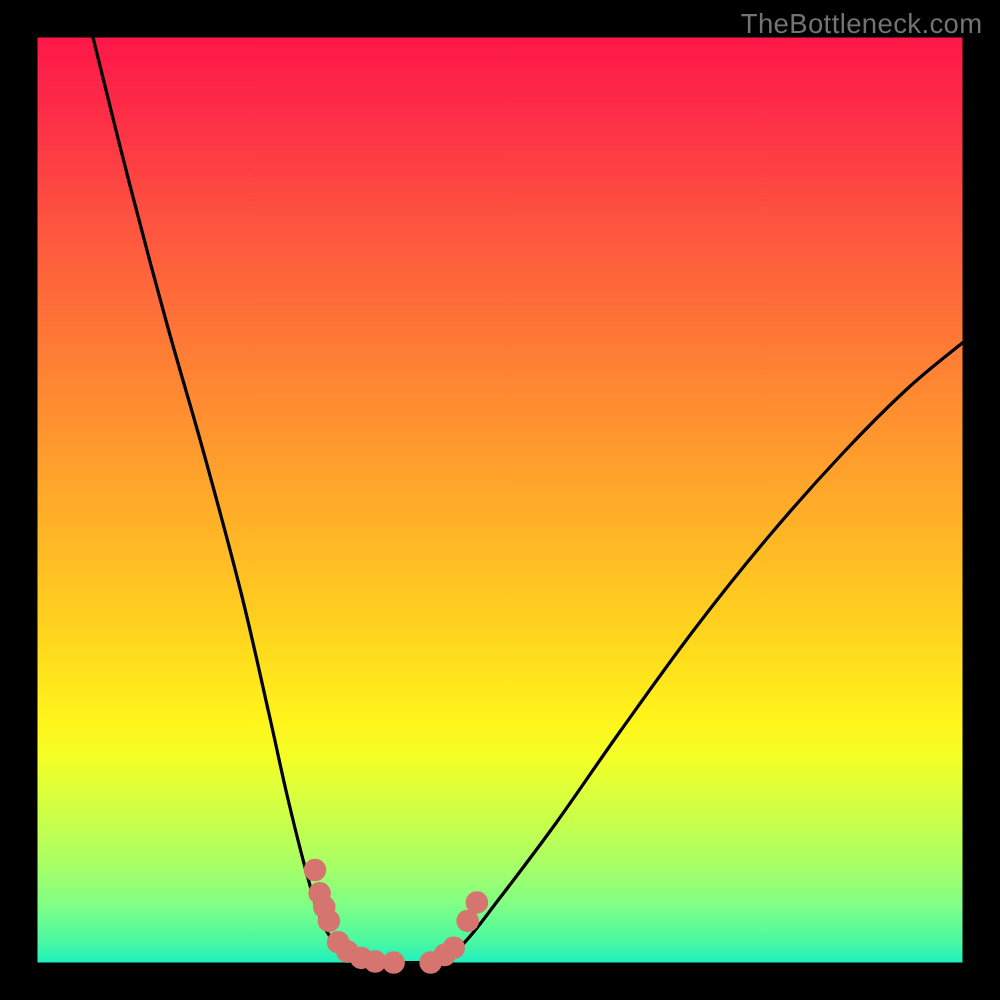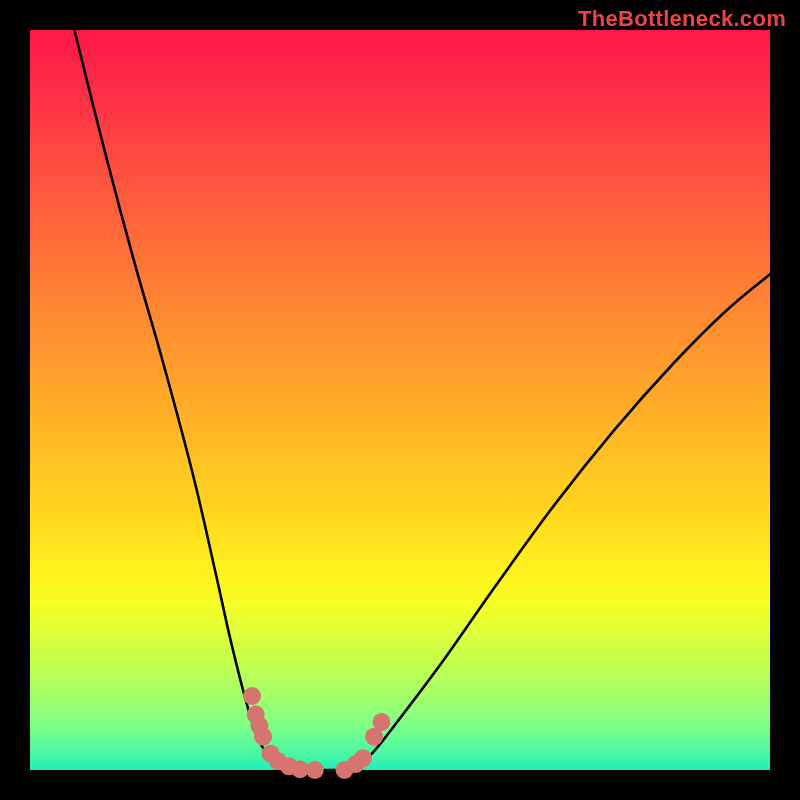--- a/index.html
+++ b/index.html
@@ -38,23 +38,23 @@
       #a3ff6a 90%,
       #7eff87 94%,
       #46f7a4 98%,
       #1df0bf 100%
     );
   }
   .watermark {
     position: absolute;
     top: 6px;
     right: 14px;
-    color: #ef4444;
+    color: #737373;
     font-size: 22px;
-    font-weight: 700;
+    font-weight: 400;
     letter-spacing: 0.3px;
     white-space: nowrap;
   }
   svg.curves {
     position: absolute;
     left: 0;
     top: 0;
     width: 740px;
     height: 740px;
     overflow: visible;

